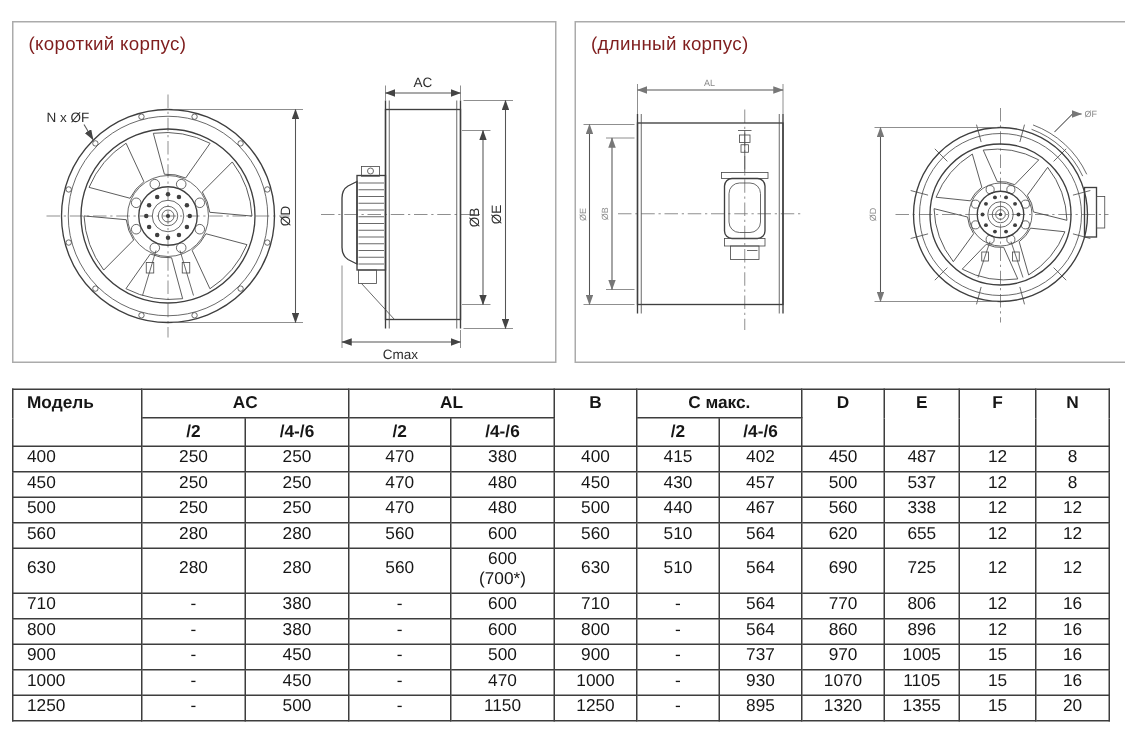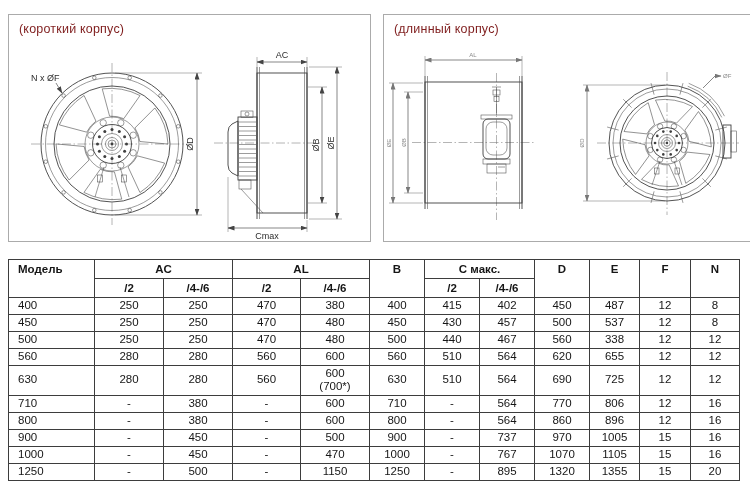--- a/index.html
+++ b/index.html
@@ -488,21 +488,21 @@
           <td>16</td>
     </tr>
         <tr>
       <td>1000</td>
           <td>-</td>
           <td>450</td>
       <td>-</td>
           <td>470</td>
           <td>1000</td>
       <td>-</td>
-          <td>767</td>
+          <td>930</td>
           <td>1070</td>
       <td>1105</td>
           <td>15</td>
           <td>16</td>
     </tr>
         <tr>
       <td>1250</td>
           <td>-</td>
           <td>500</td>
       <td>-</td>

